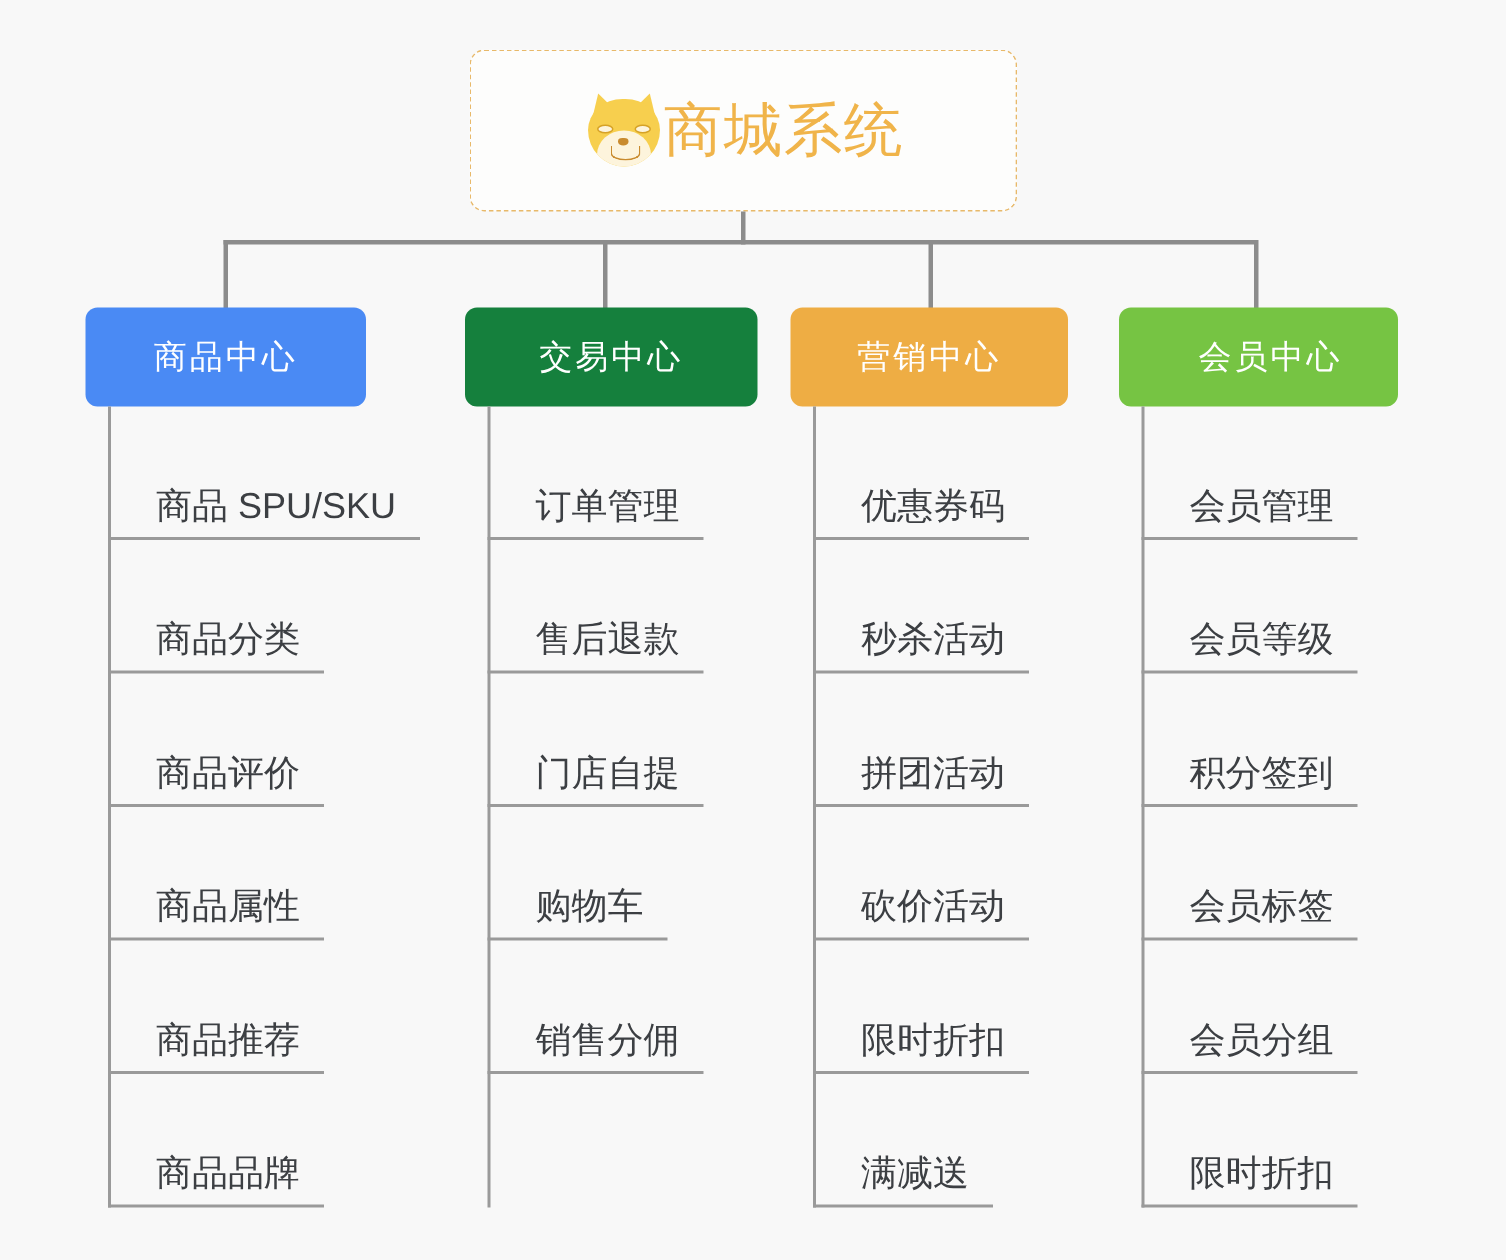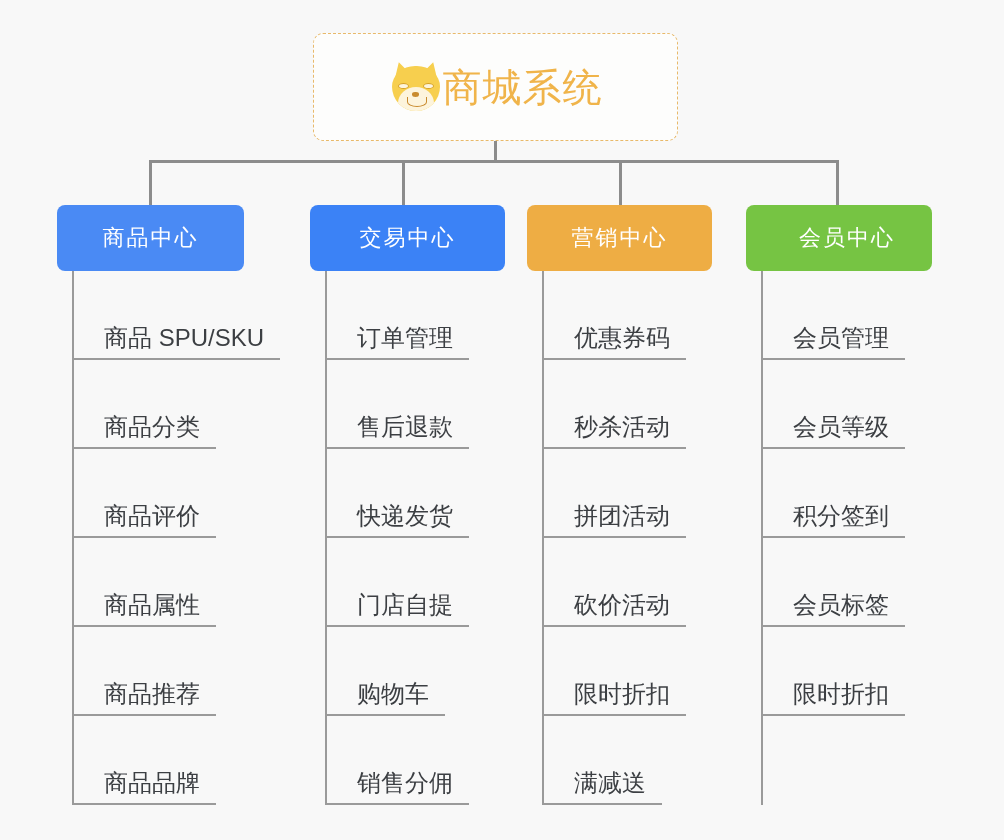--- a/index.html
+++ b/index.html
@@ -227,33 +227,30 @@
       <li class="leaf-item">
         <span class="leaf-label">商品推荐</span>
       </li>
       <li class="leaf-item">
         <span class="leaf-label">商品品牌</span>
       </li>
     </ul>
   </div>
 
   <div class="branch" style="left:310px; width:183px;">
-    <div class="branch-header" style="background:#3b82f6; width:195px;">
+    <div class="branch-header" style="background:#15803d; width:195px;">
       <span>交易中心</span>
     </div>
     <div class="branch-trunk" style="height:534px;"></div>
     <ul class="leaf-list">
       <li class="leaf-item">
         <span class="leaf-label">订单管理</span>
       </li>
       <li class="leaf-item">
         <span class="leaf-label">售后退款</span>
-      </li>
-      <li class="leaf-item">
-        <span class="leaf-label">快递发货</span>
       </li>
       <li class="leaf-item">
         <span class="leaf-label">门店自提</span>
       </li>
       <li class="leaf-item">
         <span class="leaf-label">购物车</span>
       </li>
       <li class="leaf-item">
         <span class="leaf-label">销售分佣</span>
       </li>
@@ -299,18 +296,21 @@
       <li class="leaf-item">
         <span class="leaf-label">会员等级</span>
       </li>
       <li class="leaf-item">
         <span class="leaf-label">积分签到</span>
       </li>
       <li class="leaf-item">
         <span class="leaf-label">会员标签</span>
       </li>
       <li class="leaf-item">
+        <span class="leaf-label">会员分组</span>
+      </li>
+      <li class="leaf-item">
         <span class="leaf-label">限时折扣</span>
       </li>
     </ul>
   </div>
 
 </div>
 
 </body></html>

